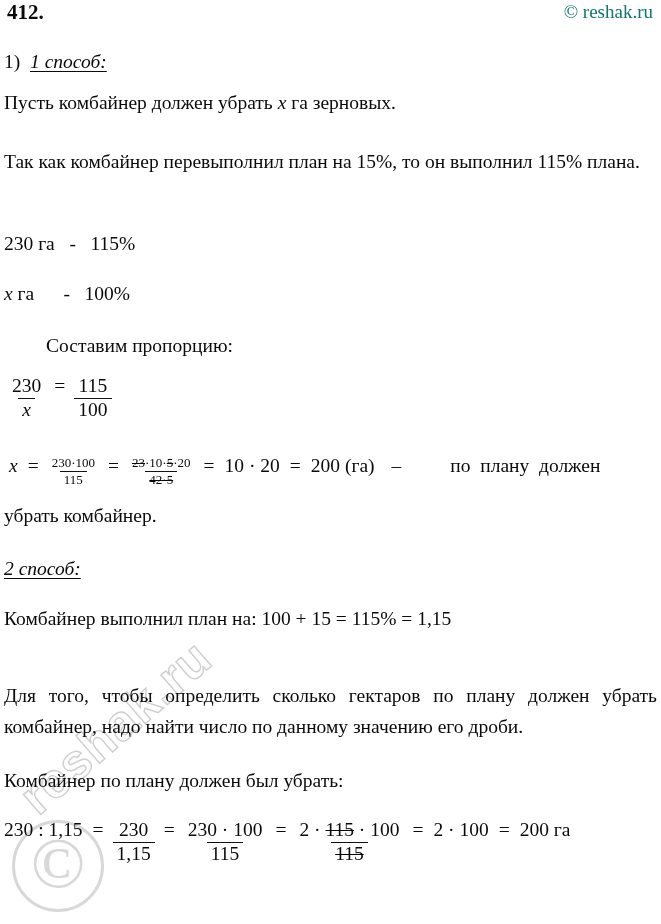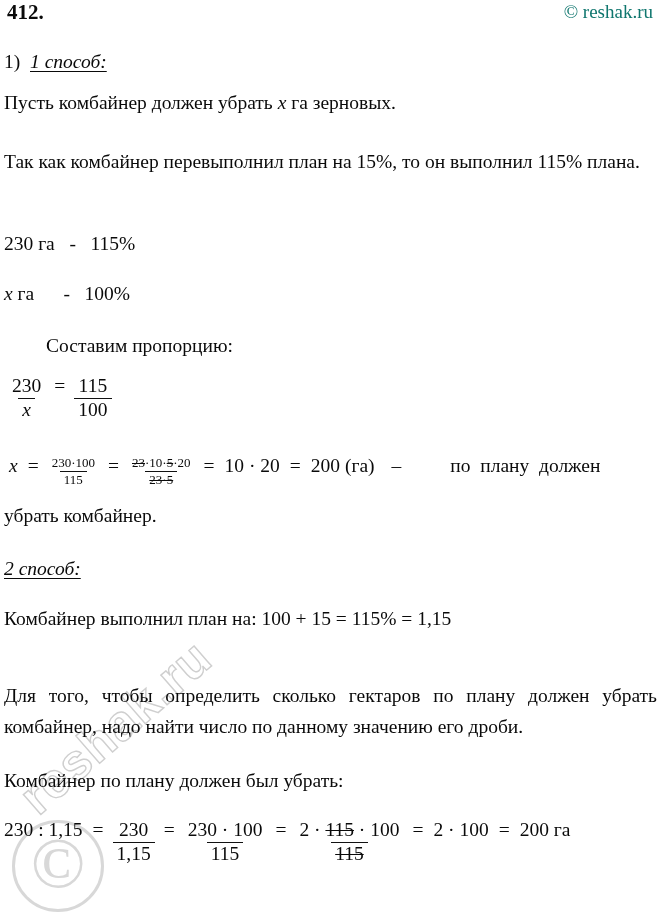--- a/index.html
+++ b/index.html
@@ -208,21 +208,21 @@
       <div class="math">
         <span class="tok it">x</span>
         <span class="tok">=</span>
         <span class="frac small">
           <span class="num">230·100</span>
           <span class="den">115</span>
         </span>
         <span class="tok">=</span>
         <span class="frac small">
           <span class="num"><span class="strike">23</span><span>·10·</span><span class="strike">5</span><span>·20</span></span>
-          <span class="den strike">23·5</span>
+          <span class="den strike">42·5</span>
         </span>
         <span class="tok">=</span>
         <span class="tok">10 · 20</span>
         <span class="tok">=</span>
         <span class="tok">200 (га)</span>
         <span class="tok" style="padding-left:12px;">–</span>
         <span class="tok" style="padding-left:8px;margin-left:36px;">по&nbsp; плану&nbsp; должен</span>
       </div>
     </div>
 

